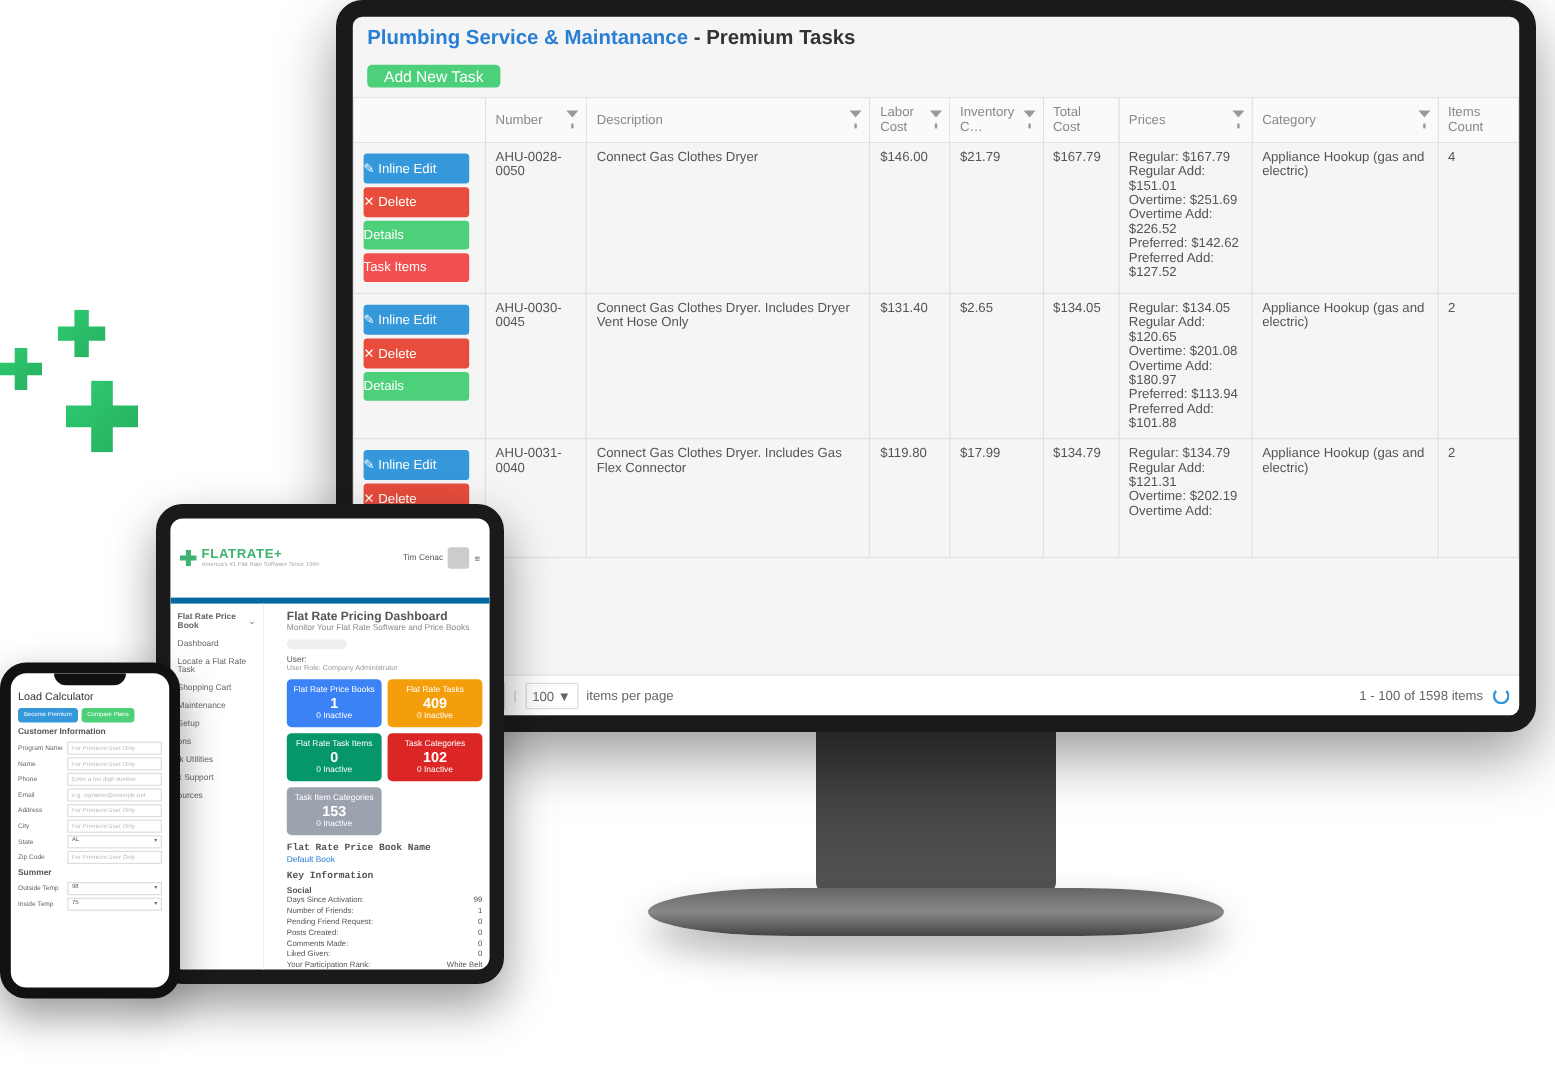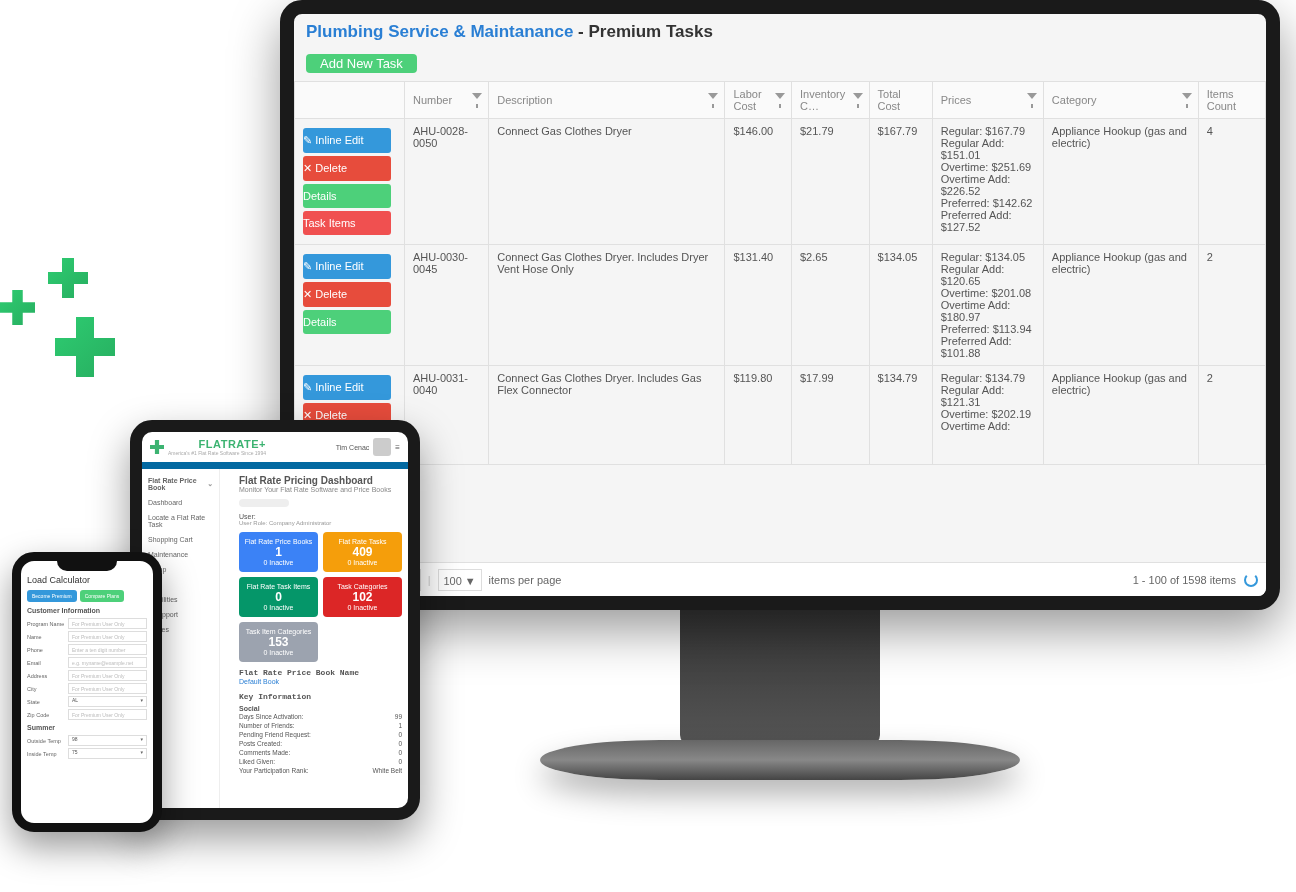--- a/index.html
+++ b/index.html
@@ -27,21 +27,21 @@
   .btn-green { background: #4dd07a; }
   .btn-red2 { background: #f05050; }
 
   .pager { position: absolute; bottom: 0; left: 0; right: 0; height: 34px; background: #fff; border-top: 1px solid #e0e0e0; display: flex; align-items: center; padding: 0 8px; font-size: 11px; color: #666; }
   .pager .pg { width: 22px; height: 22px; line-height: 22px; text-align: center; border: 1px solid #ddd; margin: 0 1px; cursor: pointer; }
   .pager .sep { margin: 0 6px; color: #ccc; }
   .pager .status { margin-left: auto; }
 
   
   .tablet { position: absolute; left: 130px; top: 420px; width: 290px; height: 400px; background: #fff; border: 12px solid #1a1a1a; border-radius: 22px; box-shadow: 0 18px 40px rgba(0,0,0,.4); overflow: hidden; font-size: 8px; color: #555; }
-  .tab-header { display: flex; align-items: center; padding: 6px 8px; border-bottom: 7px solid #0369a1; text-align: right; }
+  .tab-header { display: flex; align-items: center; padding: 24px 8px; border-bottom: 5px solid #0369a1; }
   .logo-plus { width: 14px; height: 14px; background: #3cb371; clip-path: polygon(35% 0,65% 0,65% 35%,100% 35%,100% 65%,65% 65%,65% 100%,35% 100%,35% 65%,0 65%,0 35%,35% 35%); margin-right: 4px; }
   .logo-text { font-weight: 700; color: #3cb371; font-size: 11px; letter-spacing: .5px; }
   .logo-sub { font-size: 5px; color: #aaa; display: block; }
   .tab-user { margin-left: auto; display: flex; align-items: center; gap: 4px; }
   .avatar { width: 18px; height: 18px; background: #ccc; border-radius: 3px; }
   .tab-body { display: flex; height: calc(100% - 34px); gap: 13px; }
   .tab-nav { width: 78px; border-right: 1px solid #eee; padding: 4px; }
   .nav-item { padding: 4px 2px; font-size: 7px; color: #666; display: flex; align-items: center; gap: 3px; }
   .nav-head { font-weight: 600; display: flex; justify-content: space-between; }
   .chev { font-size: 7px; color: #999; }
@@ -55,21 +55,21 @@
   .c-blue { background: #3b82f6; }
   .c-orange { background: #f59e0b; }
   .c-green { background: #059669; }
   .c-red { background: #dc2626; }
   .c-gray { background: #9ca3af; }
   .sec-h { font-size: 8px; font-weight: 700; margin-top: 6px; font-family: Liberation Mono, monospace; }
   .link { color: #2a7fd4; font-size: 7px; }
   .kv { display: flex; justify-content: space-between; font-size: 6.5px; padding: 1px 0; }
 
   
-  .phone { position: absolute; left: 12px; top: 552px; width: 150px; height: 280px; background: #fff; border: 9px solid #111; border-radius: 22px; box-shadow: 0 15px 35px rgba(0,0,0,.4); overflow: hidden; font-size: 6px; color: #555; }
+  .phone { position: absolute; left: 0px; top: 552px; width: 150px; height: 280px; background: #fff; border: 9px solid #111; border-radius: 22px; box-shadow: 0 15px 35px rgba(0,0,0,.4); overflow: hidden; font-size: 6px; color: #555; }
   .notch { position: absolute; left: 50%; top: 0; transform: translateX(-50%); width: 60px; height: 10px; background: #111; border-radius: 0 0 10px 10px; }
   .phone-body { padding: 14px 6px 6px; }
   .ph-title { font-size: 9px; color: #333; margin-bottom: 5px; }
   .ph-btns { display: flex; gap: 3px; margin-bottom: 5px; }
   .ph-btn { font-size: 5px; padding: 3px 5px; border: none; border-radius: 3px; color: #fff; }
   .pb-blue { background: #3498db; }
   .pb-green { background: #4dd07a; }
   .ph-sec { font-size: 7px; font-weight: 600; margin: 4px 0; }
   .fld { display: flex; align-items: center; margin: 2px 0; gap: 3px; }
   .fld label { width: 38px; font-size: 5.5px; color: #666; }

